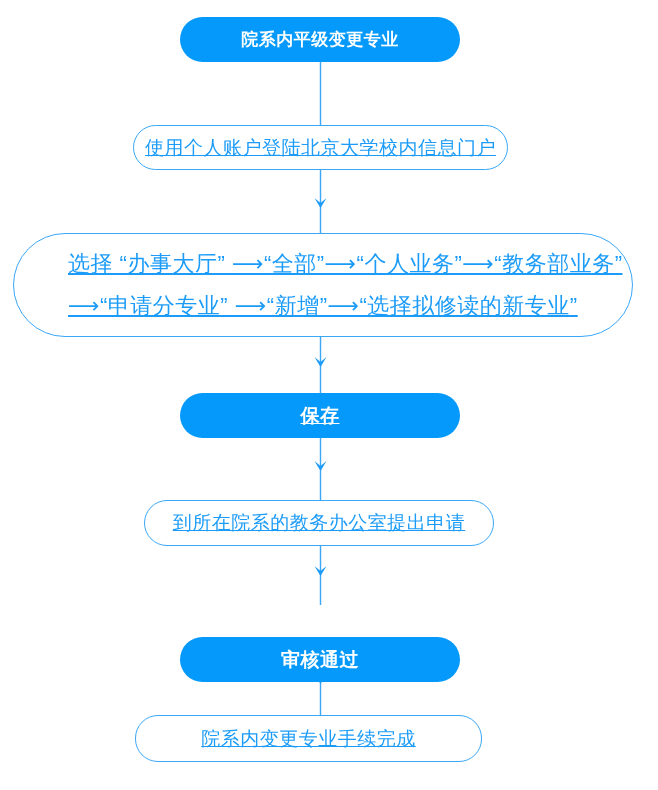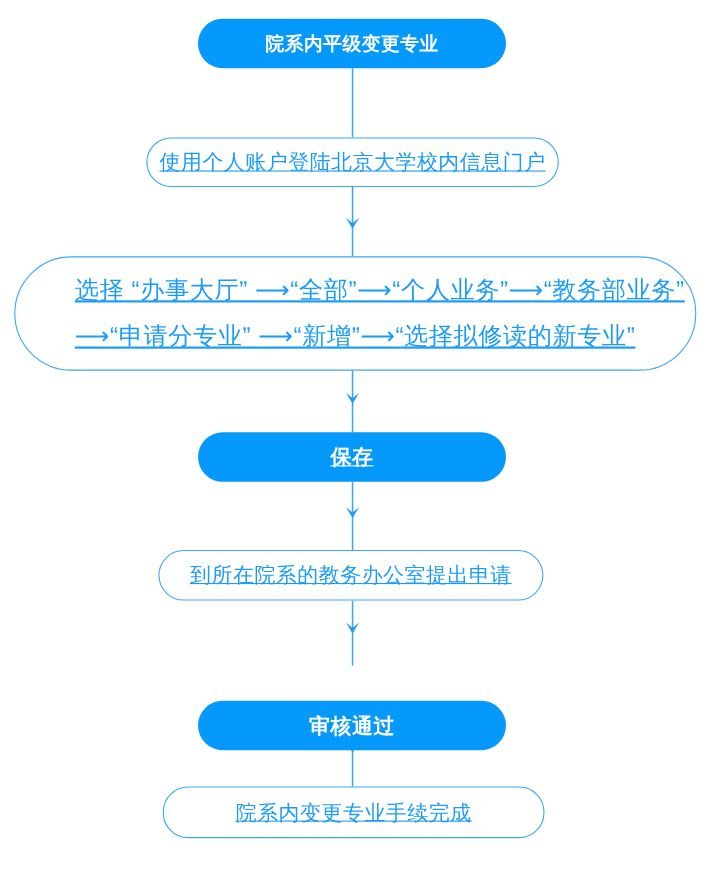--- a/index.html
+++ b/index.html
@@ -52,21 +52,21 @@
     border-radius:52px;
     flex-direction:column;
     align-items:flex-start;
     justify-content:center;
     padding-left:54px;padding-right:30px;
   }
   .n3 p{margin:0;line-height:42px;font-size:22px;}
   .n4{left:180px;top:393px;width:280px;height:45px;text-decoration:underline;}
   .n5{left:144px;top:500px;width:350px;height:46px;}
   .n6{left:180px;top:605px;width:280px;height:45px;margin-top:32px;}
-  .n7{left:148px;top:715px;width:347px;height:47px;text-align:center;}
+  .n7{left:135px;top:715px;width:347px;height:47px;text-align:center;}
 </style>
 </head>
 <body>
 
 <div class="canvas">
 
   <svg class="connectors" viewBox="0 0 658 790" xmlns="http://www.w3.org/2000/svg">
 
     <line x1="320.5" y1="62" x2="320.5" y2="125" stroke="#3AA7F7" stroke-width="1.4"></line>
 

